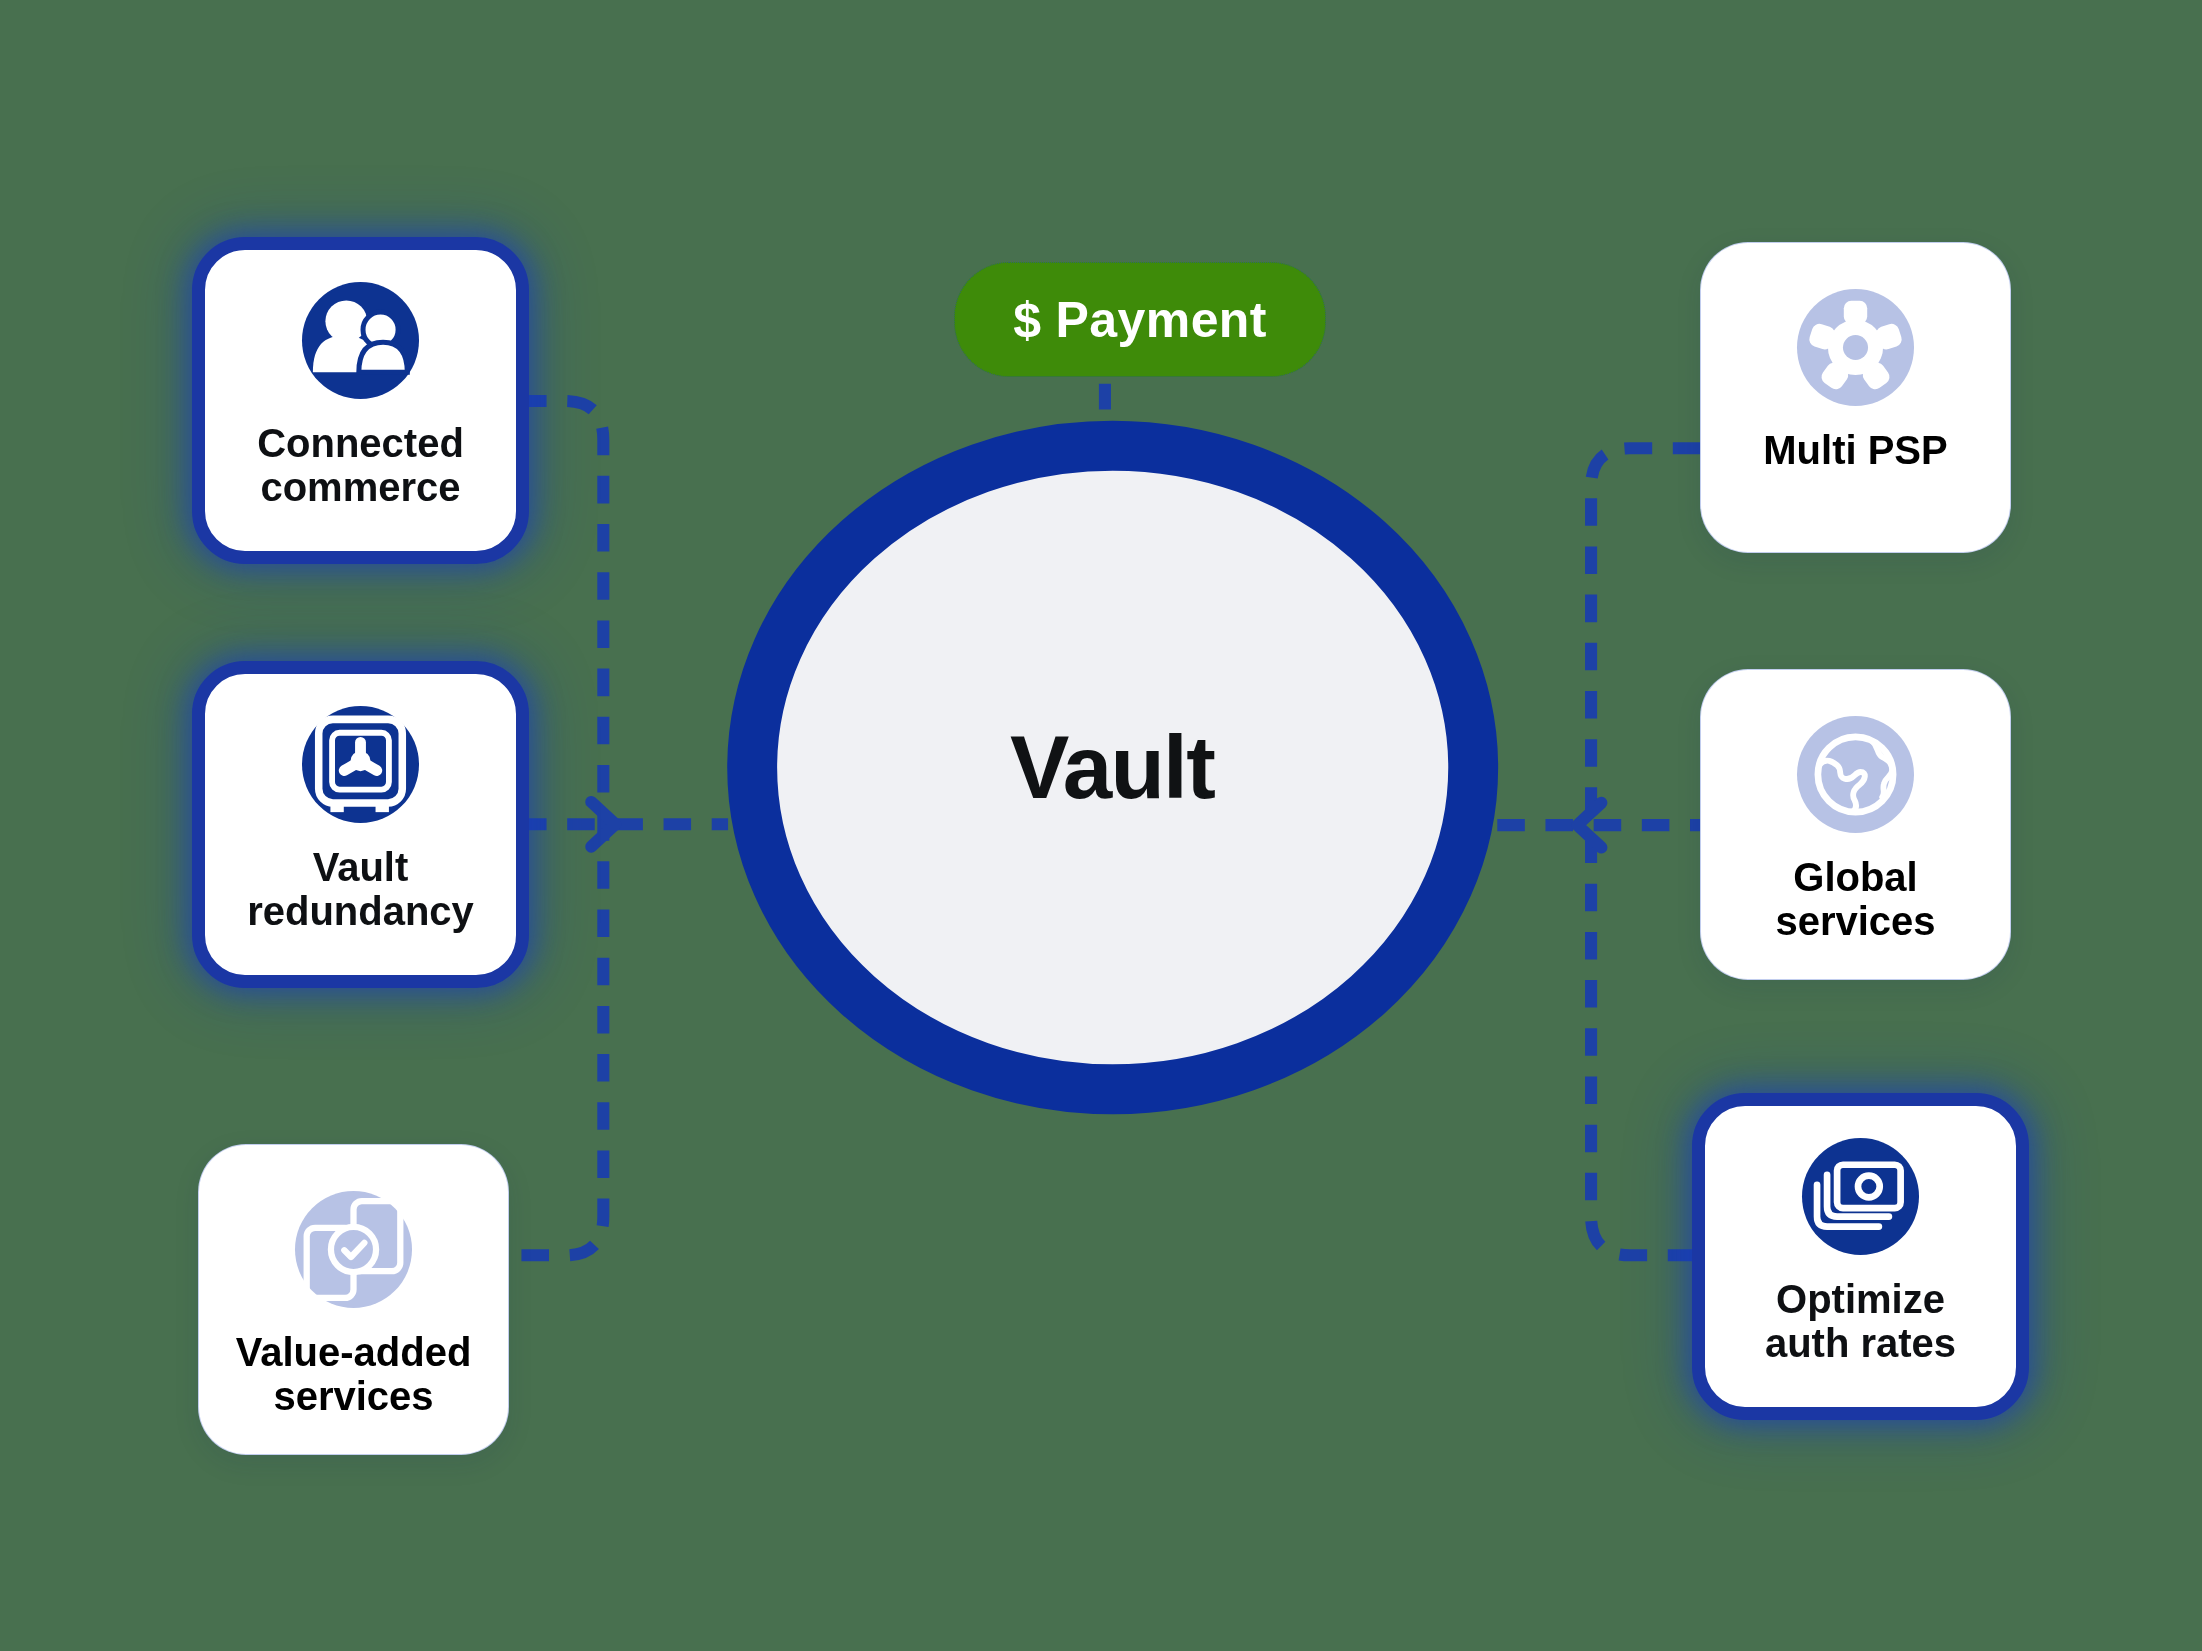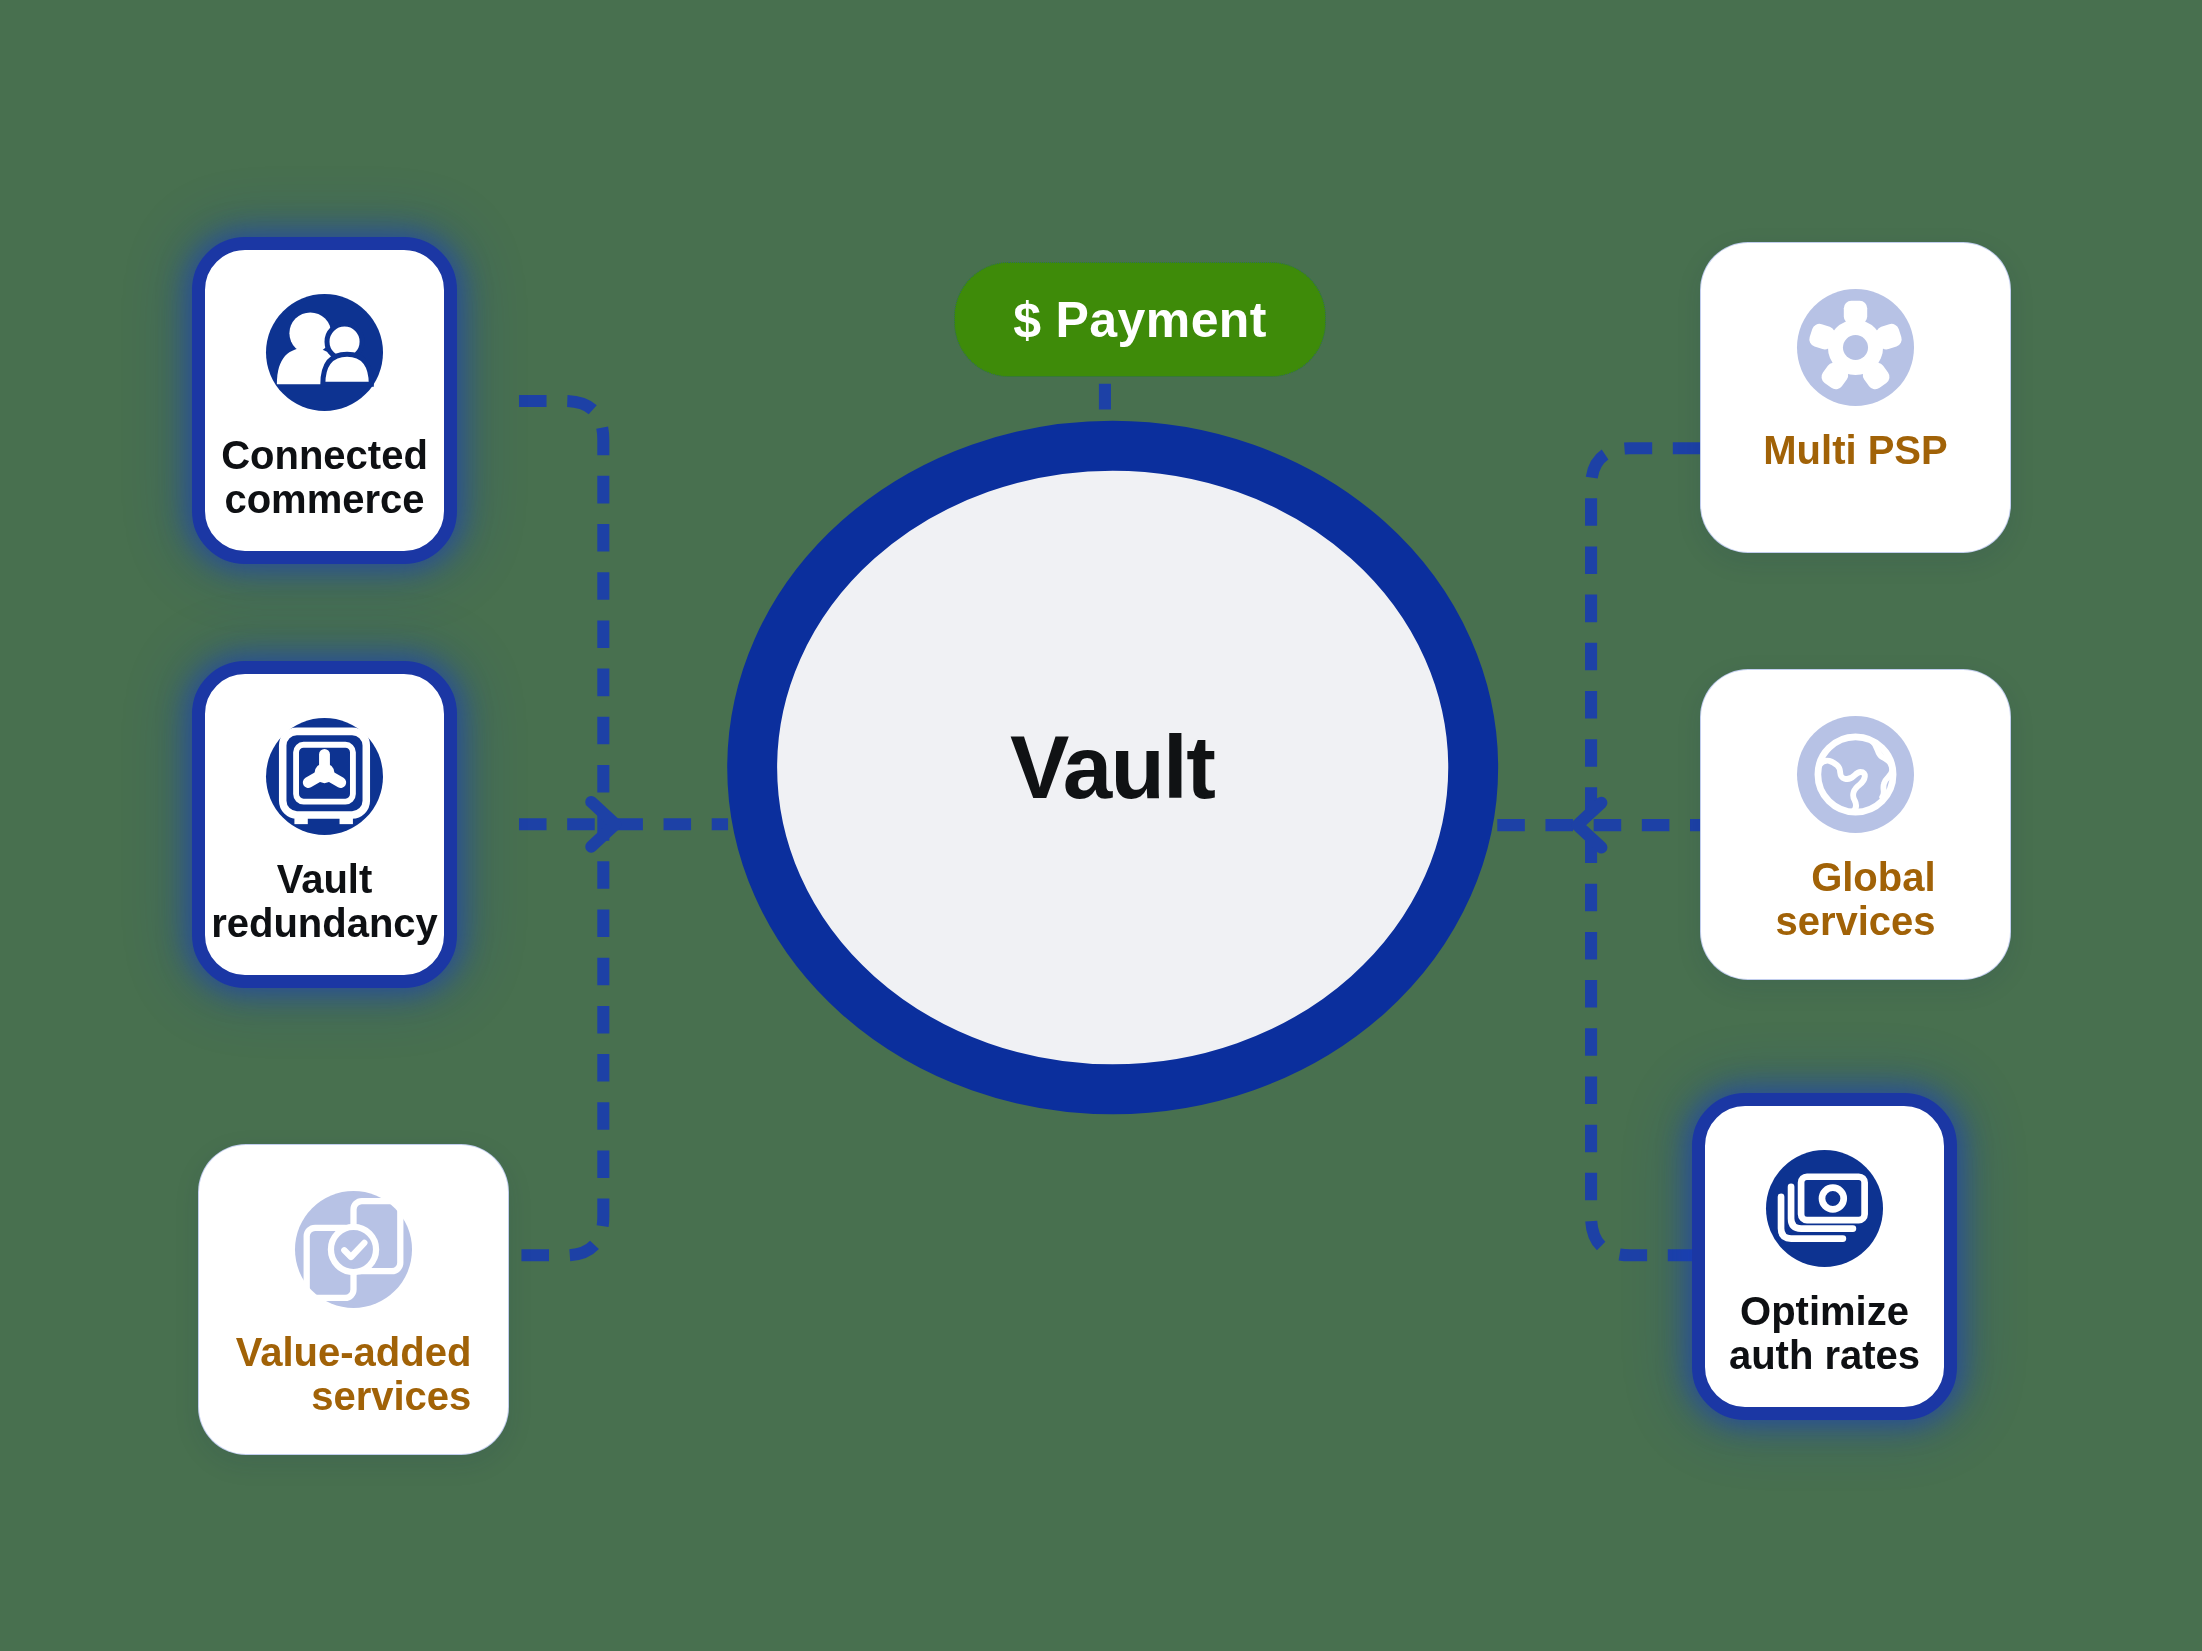--- a/index.html
+++ b/index.html
@@ -26,43 +26,43 @@
     display:flex;align-items:center;justify-content:center;
     font-size:89px;font-weight:800;color:#101214;letter-spacing:-1.7px;
   }
 
   
   .card{
     position:absolute;background:#FFFFFF;box-sizing:border-box;
     display:flex;flex-direction:column;align-items:center;
   }
   .card.active{
-    width:265px;height:327px;border-radius:53px;
+    width:337px;height:327px;border-radius:53px;
     border:13px solid #1B37A4;
     box-shadow:0 0 26px 5.2px rgba(23,62,190,0.55), 0 0 60px 8.6px rgba(23,62,190,0.30);
-    padding-top:44px;
+    padding-top:32px;
   }
   .card.inactive{
     width:311px;height:311px;border-radius:48px;
     border:0.9px solid rgba(50,90,200,0.30);
     box-shadow:0 8.6px 26px rgba(15,35,90,0.10);
     padding-top:46px;
   }
   .icon-circle{
     width:117px;height:117px;border-radius:50%;
     display:flex;align-items:center;justify-content:center;flex:0 0 auto;
   }
   .card.active .icon-circle{background:#0D3391;}
   .card.inactive .icon-circle{background:#B7C2E5;}
   .card-label{
     margin-top:22.4px;text-align:center;
     font-size:40px;font-weight:700;line-height:1.1;
   }
   .card.active .card-label{color:#0E1013;}
-  .card.inactive .card-label{color:#a16207;text-align:right;}
+  .card.inactive .card-label{color:#000000;}
 </style>
 </head>
 <body>
 
 <div id="stage">
 
   <svg id="connectors" viewBox="0 0 2560 1920">
     <g fill="none" stroke="#1D41A6" stroke-width="14">
 
       <path d="M 603 466 H 656 Q 701 466 701 511 V 1414 Q 701 1459 656 1459 H 592" stroke-dasharray="32 24"></path>

